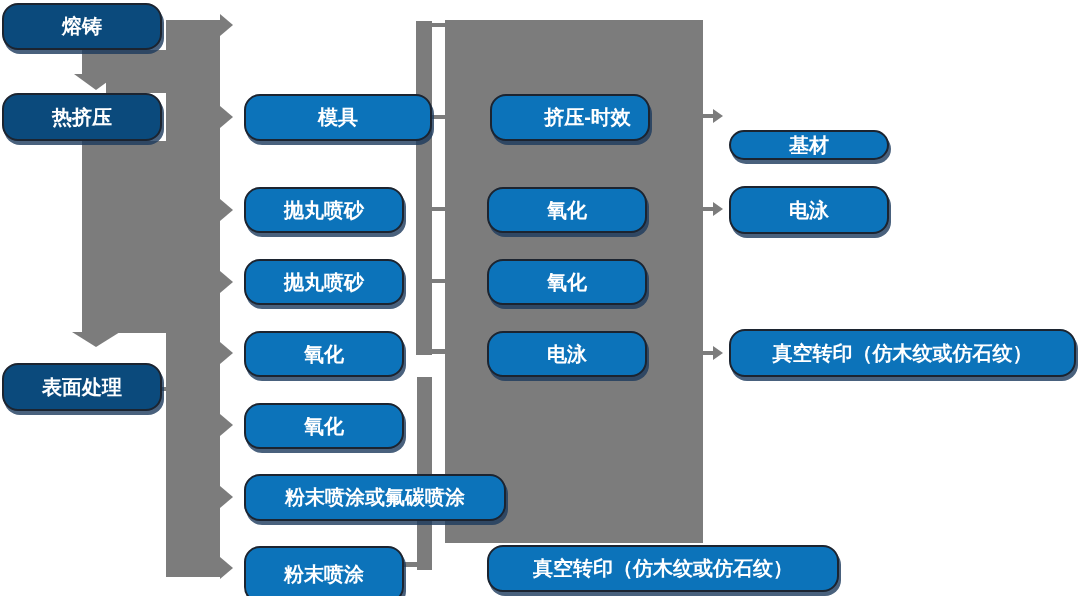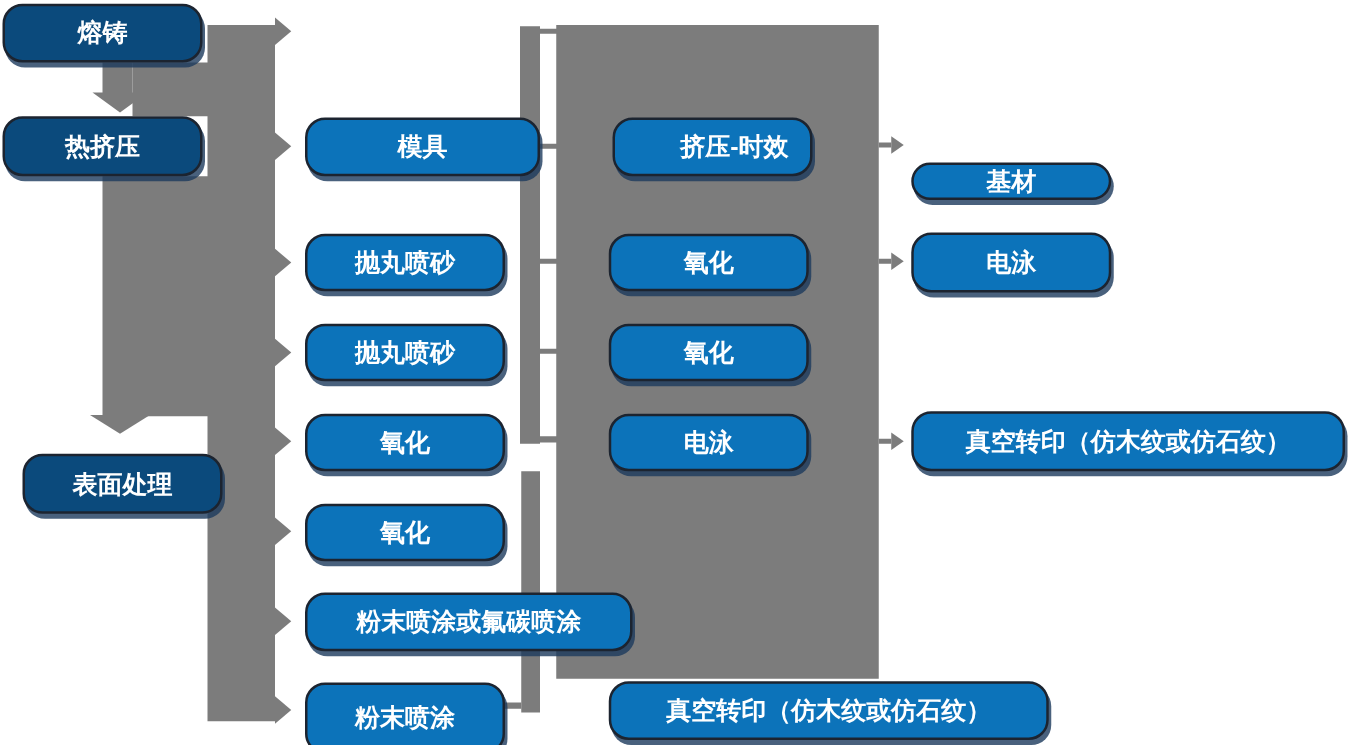--- a/index.html
+++ b/index.html
@@ -70,21 +70,21 @@
       <polygon points="713,109 723,116 713,123"></polygon>
       <rect x="703" y="207" width="10" height="4"></rect>
       <polygon points="713,202 723,209 713,216"></polygon>
       <rect x="703" y="351" width="10" height="4"></rect>
       <polygon points="713,346 723,353 713,360"></polygon>
     </g>
   </svg>
 
   <div class="node dark" style="left:2px;  top:3px;   width:160px;height:47px;">熔铸</div>
   <div class="node dark" style="left:2px;  top:93px;  width:160px;height:48px;">热挤压</div>
-  <div class="node dark" style="left:18px;  top:363px; width:160px;height:48px;">表面处理</div>
+  <div class="node dark" style="left:2px;  top:363px; width:160px;height:48px;">表面处理</div>
 
   <div class="node" style="left:244px;top:94px; width:188px;height:47px;">模具</div>
   <div class="node" style="left:244px;top:187px;width:160px;height:46px;">抛丸喷砂</div>
   <div class="node" style="left:244px;top:259px;width:160px;height:46px;">抛丸喷砂</div>
   <div class="node" style="left:244px;top:331px;width:160px;height:46px;">氧化</div>
   <div class="node" style="left:244px;top:403px;width:160px;height:46px;">氧化</div>
   <div class="node" style="left:244px;top:474px;width:262px;height:47px;">粉末喷涂或氟碳喷涂</div>
   <div class="node" style="left:244px;top:546px;width:160px;height:57px;">粉末喷涂</div>
 
   <div class="node" style="left:490px;top:94px; width:160px;height:47px;padding-left:35px;">挤压-时效</div>

